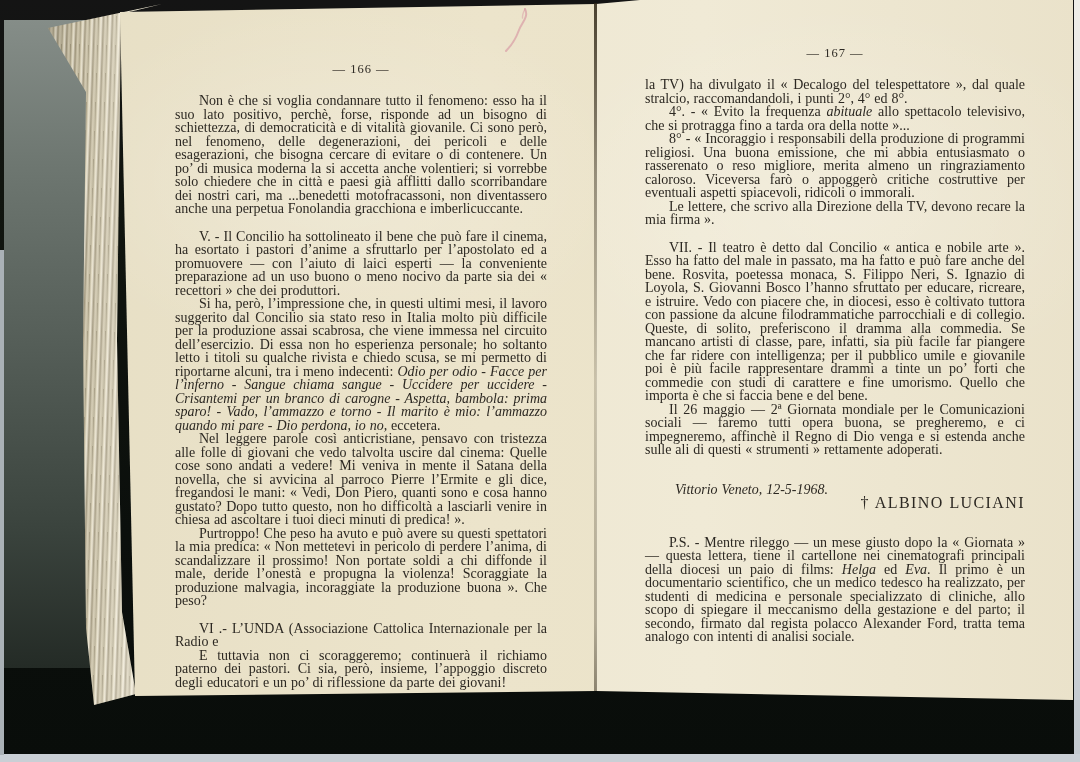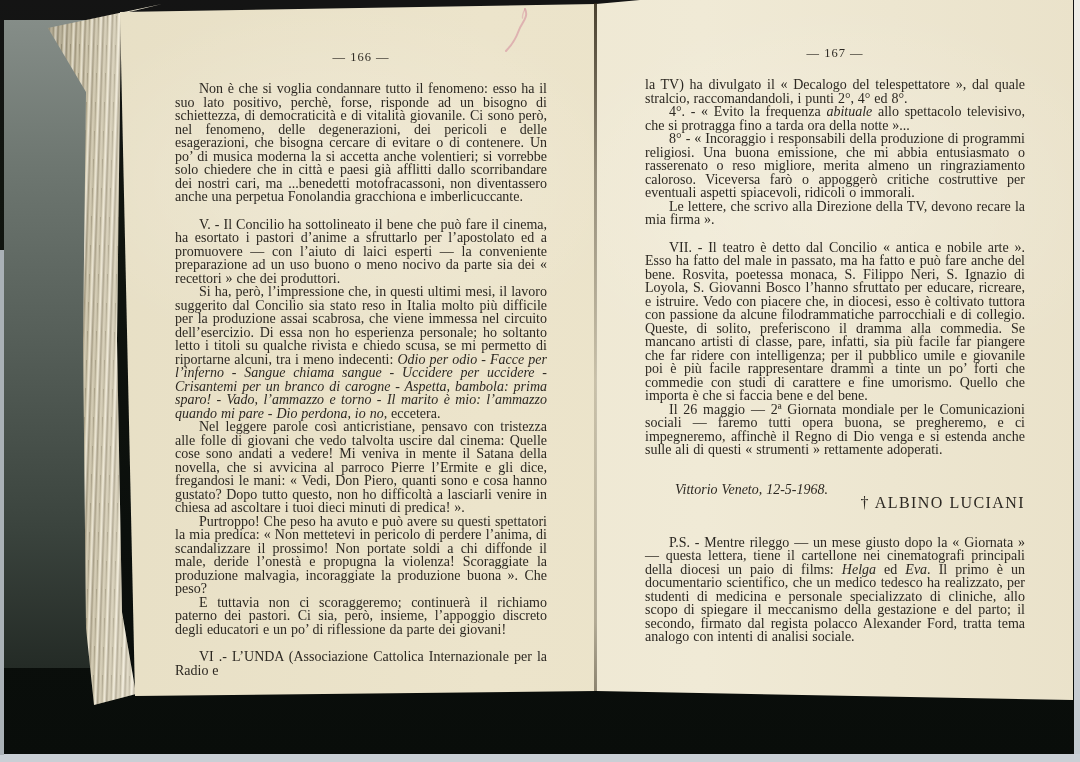--- a/index.html
+++ b/index.html
@@ -32,21 +32,21 @@
   .page-right{
     clip-path:polygon(596px 4px,640px 0px,1073px 0px,1073px 700px,596px 691px);
     background:
       radial-gradient(ellipse 430px 280px at 840px 200px,rgba(255,255,255,.20),rgba(255,255,255,0) 70%),
       linear-gradient(90deg,#cfc4a4 0%,#ded4b6 2%,#e9e1c7 7%,#ede6d0 30%,#f0ead6 65%,#eae2ca 100%);}
   .gutter{position:absolute;left:594px;top:3px;width:3px;height:688px;
     background:linear-gradient(180deg,rgba(45,36,20,.85) 0%,rgba(45,36,20,.45) 25%,rgba(45,36,20,.18) 55%,rgba(45,36,20,.30) 90%,rgba(45,36,20,.5) 100%);}
   .pink-mark{position:absolute;left:498px;top:6px;width:40px;height:48px;}
   
   .text-col{position:absolute;color:#2c2822;}
-  .text-left{left:175px;top:50px;width:372px;}
+  .text-left{left:175px;top:62px;width:372px;}
   .text-right{left:645px;top:46px;width:380px;}
   .page-number{margin:0 0 17px 0;text-align:center;font-size:12.5px;letter-spacing:1px;}
   .para{margin:0;font-size:14px;line-height:13.5px;text-align:justify;text-indent:24px;word-spacing:.4px;}
   .para.noindent{text-indent:0;}
   .para.gap{margin-top:14px;}
   .para.dateline{margin-top:26px;text-align:left;text-indent:30px;font-style:italic;}
   .para.signature{text-align:right;text-indent:0;letter-spacing:1.4px;font-size:16px;}
   .para.ps{margin-top:26px;}
   .it{font-style:italic;}
 </style>
@@ -68,22 +68,22 @@
   </svg>
 
   <div class="text-col text-left">
     <p class="page-number">— 166 —</p>
     <div>
         <p class="para indent"><span>Non è che si voglia condannare tutto il fenomeno: esso ha il suo lato positivo, perchè, forse, risponde ad un bisogno di schiettezza, di democraticità e di vitalità giovanile. Ci sono però, nel fenomeno, delle degenerazioni, dei pericoli e delle esagerazioni, che bisogna cercare di evitare o di contenere. Un po’ di musica moderna la si accetta anche volentieri; si vorrebbe solo chiedere che in città e paesi già afflitti dallo scorribandare dei nostri cari, ma ...benedetti motofracassoni, non diventassero anche una perpetua Fonolandia gracchiona e imberlicuccante.</span></p>
         <p class="para indent gap"><span>V. - Il Concilio ha sottolineato il bene che può fare il cinema, ha esortato i pastori d’anime a sfruttarlo per l’apostolato ed a promuovere — con l’aiuto di laici esperti — la conveniente preparazione ad un uso buono o meno nocivo da parte sia dei « recettori » che dei produttori.</span></p>
         <p class="para indent"><span>Si ha, però, l’impressione che, in questi ultimi mesi, il lavoro suggerito dal Concilio sia stato reso in Italia molto più difficile per la produzione assai scabrosa, che viene immessa nel circuito dell’esercizio. Di essa non ho esperienza personale; ho soltanto letto i titoli su qualche rivista e chiedo scusa, se mi permetto di riportarne alcuni, tra i meno indecenti: </span><span class="it">Odio per odio - Facce per l’inferno - Sangue chiama sangue - Uccidere per uccidere - Crisantemi per un branco di carogne - Aspetta, bambola: prima sparo! - Vado, l’ammazzo e torno - Il marito è mio: l’ammazzo quando mi pare - Dio perdona, io no,</span><span> eccetera.</span></p>
         <p class="para indent"><span>Nel leggere parole così anticristiane, pensavo con tristezza alle folle di giovani che vedo talvolta uscire dal cinema: Quelle cose sono andati a vedere! Mi veniva in mente il Satana della novella, che si avvicina al parroco Pierre l’Ermite e gli dice, fregandosi le mani: « Vedi, Don Piero, quanti sono e cosa hanno gustato? Dopo tutto questo, non ho difficoltà a lasciarli venire in chiesa ad ascoltare i tuoi dieci minuti di predica! ».</span></p>
         <p class="para indent"><span>Purtroppo! Che peso ha avuto e può avere su questi spettatori la mia predica: « Non mettetevi in pericolo di perdere l’anima, di scandalizzare il prossimo! Non portate soldi a chi diffonde il male, deride l’onestà e propugna la violenza! Scoraggiate la produzione malvagia, incoraggiate la produzione buona ». Che peso?</span></p>
+        <p class="para indent gap"><span>VI .- L’UNDA (Associazione Cattolica Internazionale per la Radio e</span></p>
         <p class="para indent"><span>E tuttavia non ci scoraggeremo; continuerà il richiamo paterno dei pastori. Ci sia, però, insieme, l’appoggio discreto degli educatori e un po’ di riflessione da parte dei giovani!</span></p>
-        <p class="para indent gap"><span>VI .- L’UNDA (Associazione Cattolica Internazionale per la Radio e</span></p>
       </div>
   </div>
 
   <div class="text-col text-right">
     <p class="page-number">— 167 —</p>
     <div>
         <p class="para noindent"><span>la TV) ha divulgato il « Decalogo del telespettatore », dal quale stralcio, raccomandandoli, i punti 2°, 4° ed 8°.</span></p>
         <p class="para indent"><span>4°. - « Evito la frequenza </span><span class="it">abituale</span><span> allo spettacolo televisivo, che si protragga fino a tarda ora della notte »...</span></p>
         <p class="para indent"><span>8° - « Incoraggio i responsabili della produzione di programmi religiosi. Una buona emissione, che mi abbia entusiasmato o rasserenato o reso migliore, merita almeno un ringraziamento caloroso. Viceversa farò o appoggerò critiche costruttive per eventuali aspetti spiacevoli, ridicoli o immorali.</span></p>
         <p class="para indent"><span>Le lettere, che scrivo alla Direzione della TV, devono recare la mia firma ».</span></p>

